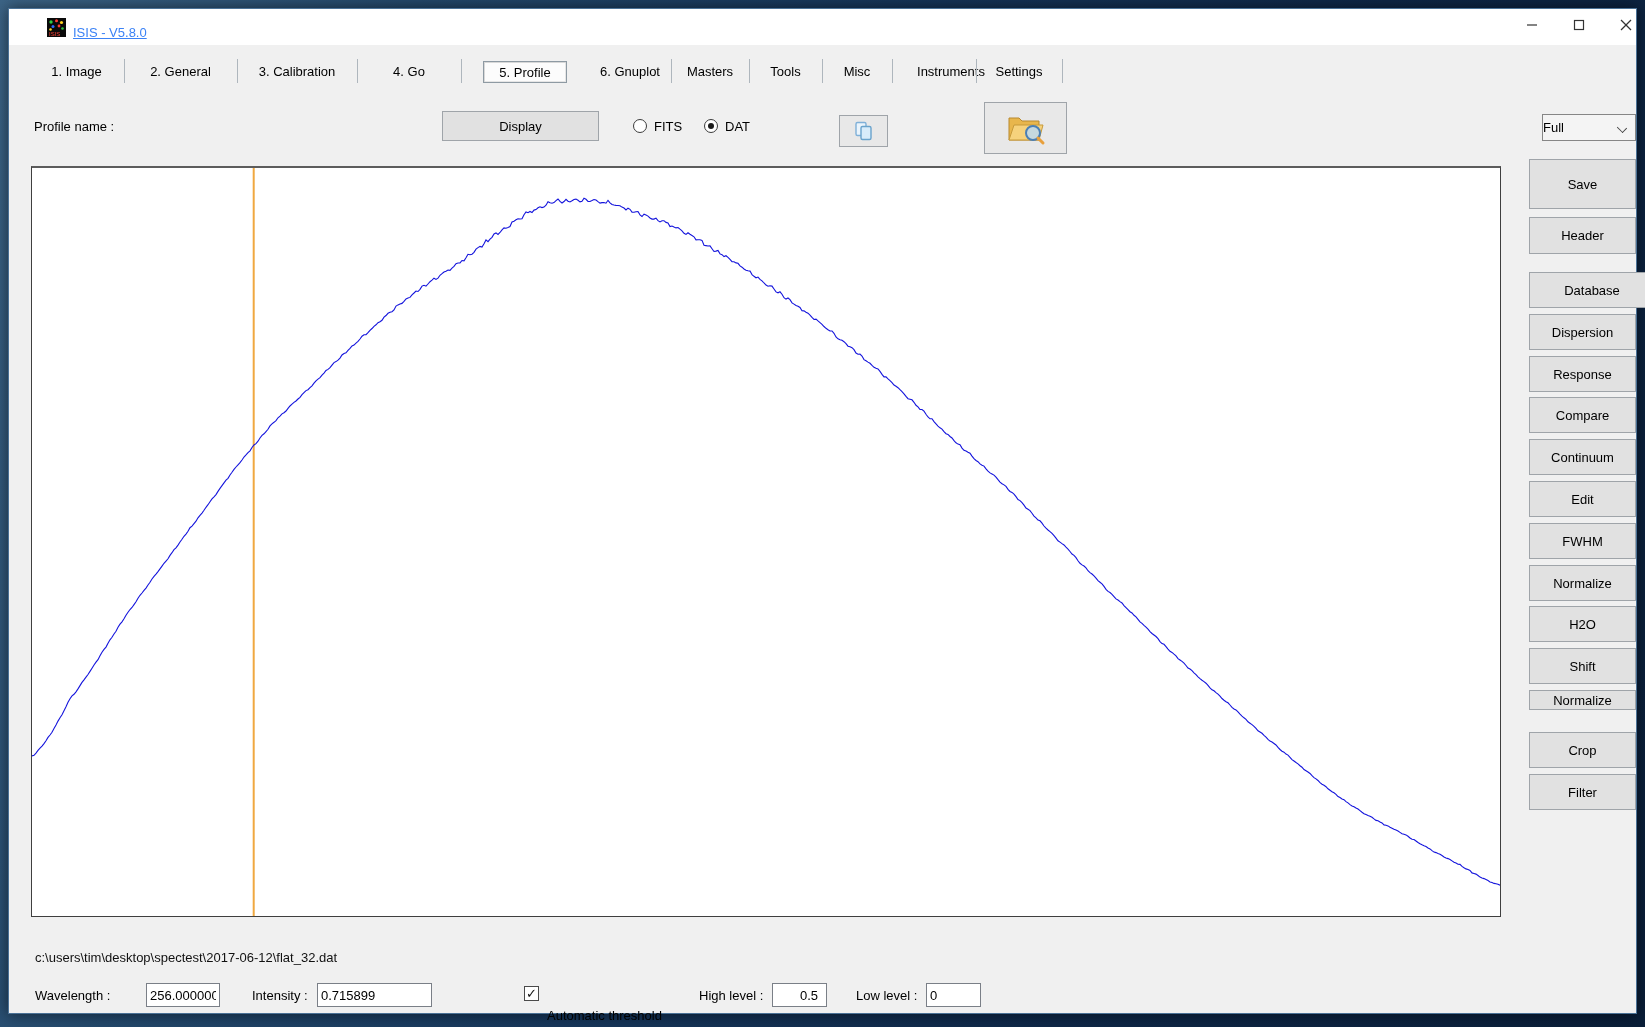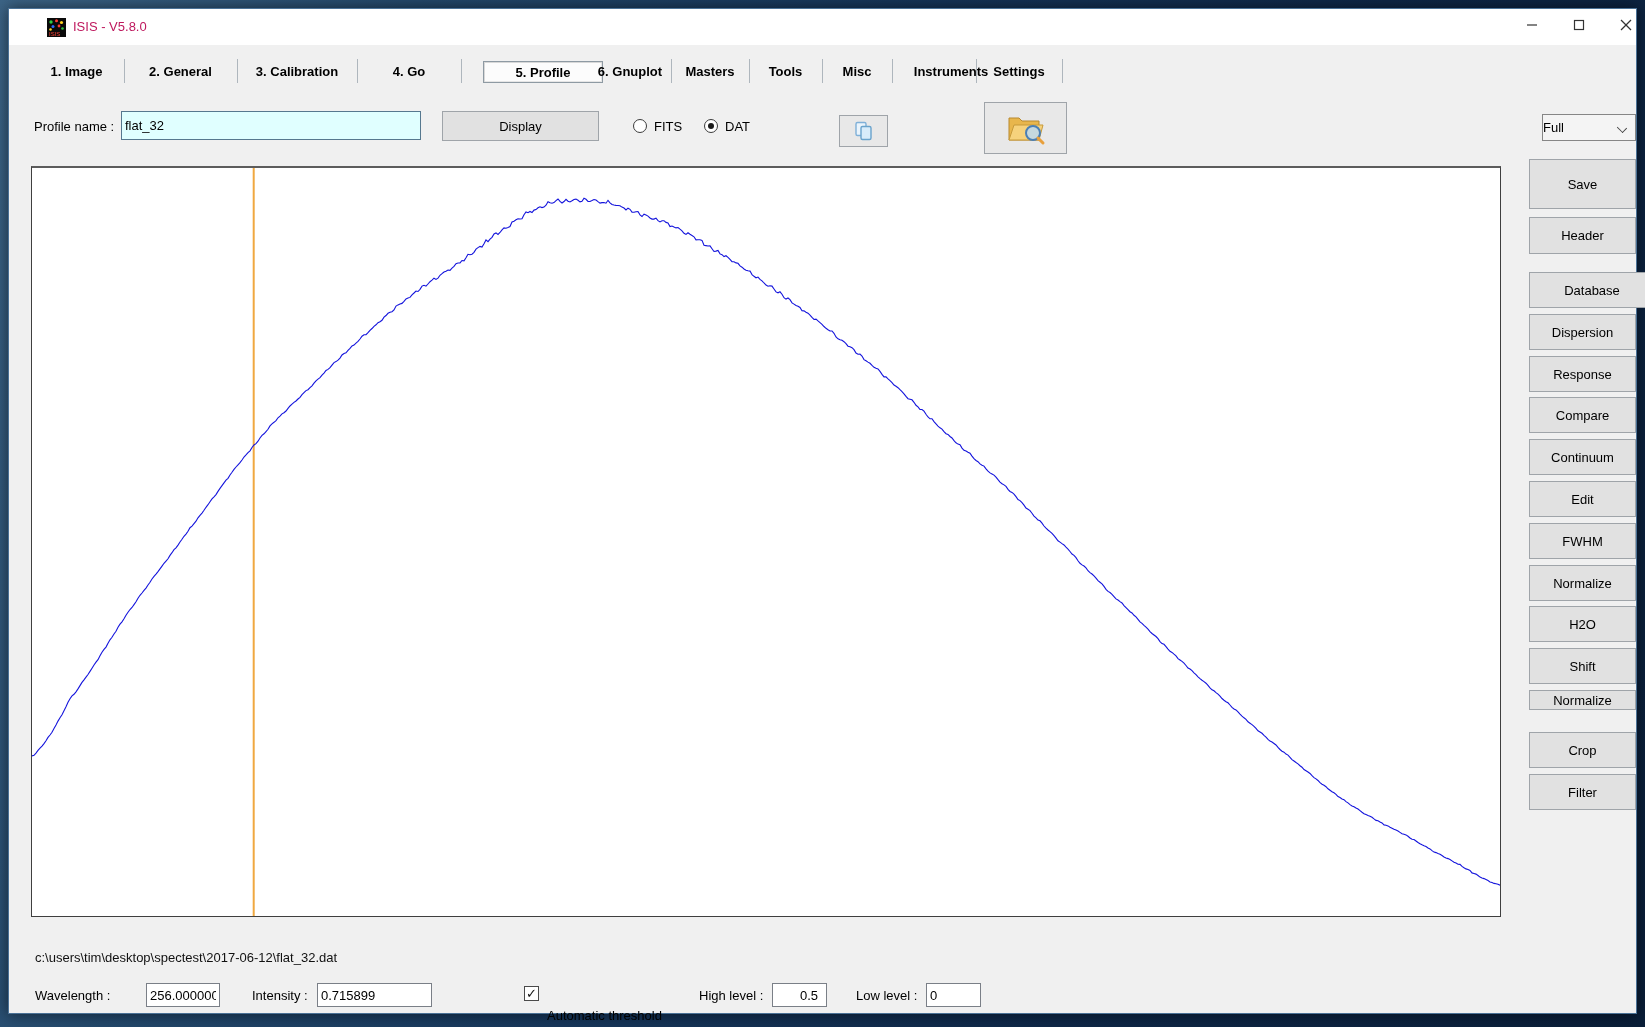--- a/index.html
+++ b/index.html
@@ -7,26 +7,26 @@
   body { font-family:"Liberation Sans","DejaVu Sans",sans-serif; font-size:13px; color:#000; }
 
   .desktop { position:absolute; inset:0; width:1645px; height:1027px;
     background:linear-gradient(108deg,#3c6486 0%,#23486b 22%,#16365a 45%,#0e2747 70%,#0a1e38 100%); }
   .window { position:absolute; left:8px; top:8px; width:1629px; height:1006px;
     background:#f0f0f0; border:1px solid #4a7196; box-shadow:0 0 14px rgba(0,0,0,.55); }
 
   
   .titlebar { position:absolute; left:0; top:0; width:100%; height:36px; background:#ffffff; }
   .app-icon { position:absolute; left:38px; top:9px; width:19px; height:19px; }
-  .title-text { position:absolute; left:64px; top:10px; font-size:13px; color:#be185d; white-space:nowrap; }
+  .title-text { position:absolute; left:64px; top:16px; font-size:13px; color:#3b82f6; white-space:nowrap;text-decoration:underline; }
   .win-btn { position:absolute; top:0; width:47px; height:32px; display:flex; align-items:center; justify-content:center; }
   .win-btn svg { display:block; }
 
   
-  .tabstrip { position:absolute; left:0; top:44px; width:100%; height:36px;font-weight:bold; }
+  .tabstrip { position:absolute; left:0; top:44px; width:100%; height:36px; }
   .tab { position:absolute; top:8px; height:22px; line-height:22px; text-align:center; font-size:13px; color:#000; cursor:default; }
   .tab-sep { position:absolute; top:6px; width:1px; height:24px; background:#aeb6bd; }
   .tab.active { background:#fcfcfc; border:1px solid #8e9aa3; box-shadow:1px 1px 0 #d8d8d8 inset, -1px -1px 0 #e6e6e6 inset; }
 
   
   .lbl { position:absolute; white-space:nowrap; color:#000; }
   .tbx { position:absolute; background:#fff; border:1px solid #7a7f87; font-family:"Liberation Sans",sans-serif; font-size:13px; padding:0 3px; color:#000; outline:none; }
   .profile-input { background:#e0ffff; border:1px solid #56788f; }
   .btn { position:absolute; background:#e1e1e1; border:1px solid #9fa4a9; display:flex; align-items:center; justify-content:center; font-size:13px; color:#000; cursor:default; }
   .radio { position:absolute; width:14px; height:14px; border-radius:50%; border:1px solid #3c3c3c; background:#fff; }
@@ -81,41 +81,40 @@
             <line x1="11" y1="1" x2="1" y2="11" stroke="#333" stroke-width="1.3"></line>
           </svg>
       </div>
     </div>
 
     <div class="tabstrip" id="tabstrip">
         <div class="tab" style="left: 20px; width: 95px;">1. Image</div>
         <div class="tab" style="left: 115px; width: 113px;">2. General</div>
         <div class="tab" style="left: 228px; width: 120px;">3. Calibration</div>
         <div class="tab" style="left: 348px; width: 104px;">4. Go</div>
-        <div class="tab active" style="left: 474px; width: 120px;">5. Profile</div>
+        <div class="tab active" style="left: 474px; width: 84px;">5. Profile</div>
         <div class="tab" style="left: 580px; width: 82px;">6. Gnuplot</div>
         <div class="tab" style="left: 662px; width: 78px;">Masters</div>
         <div class="tab" style="left: 740px; width: 73px;">Tools</div>
         <div class="tab" style="left: 813px; width: 70px;">Misc</div>
         <div class="tab" style="left: 883px; width: 84px; margin-left: 17px;">Instruments</div>
         <div class="tab" style="left: 967px; width: 86px;">Settings</div>
         <div class="tab-sep" style="left: 115px;"></div>
         <div class="tab-sep" style="left: 228px;"></div>
         <div class="tab-sep" style="left: 348px;"></div>
         <div class="tab-sep" style="left: 452px;"></div>
         <div class="tab-sep" style="left: 662px;"></div>
         <div class="tab-sep" style="left: 740px;"></div>
         <div class="tab-sep" style="left: 813px;"></div>
         <div class="tab-sep" style="left: 883px;"></div>
         <div class="tab-sep" style="left: 967px;"></div>
         <div class="tab-sep" style="left: 1053px;"></div>
       </div>
 
     <span class="lbl" style="left:25px; top:110px;">Profile name :</span>
-    <input class="tbx profile-input" style="left: 112px; top: 102px; width: 300px; height: 29px;" value="flat_32">
     <div class="btn" style="left:433px; top:102px; width:157px; height:30px;">
         <span>Display</span>
       </div>
 
     <div class="radio" id="radio-fits" style="left:624px; top:110px;"></div>
     <span class="lbl" style="left:645px; top:110px;">FITS</span>
     <div class="radio checked" id="radio-dat" style="left:695px; top:110px;"></div>
     <span class="lbl" style="left:716px; top:110px;">DAT</span>
 
     <div class="btn icon-btn" style="left:830px; top:106px; width:49px; height:32px;">

